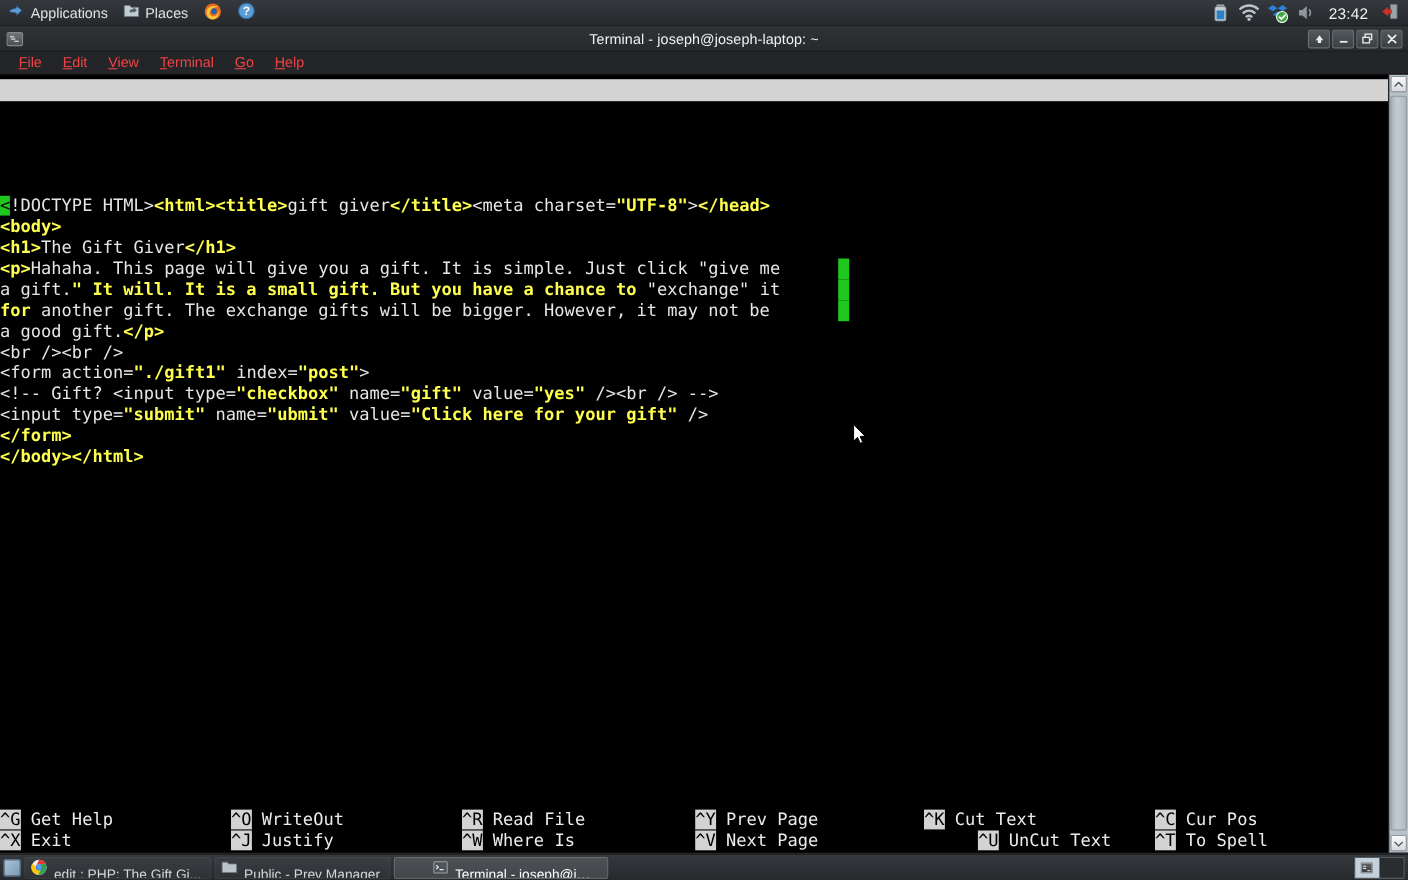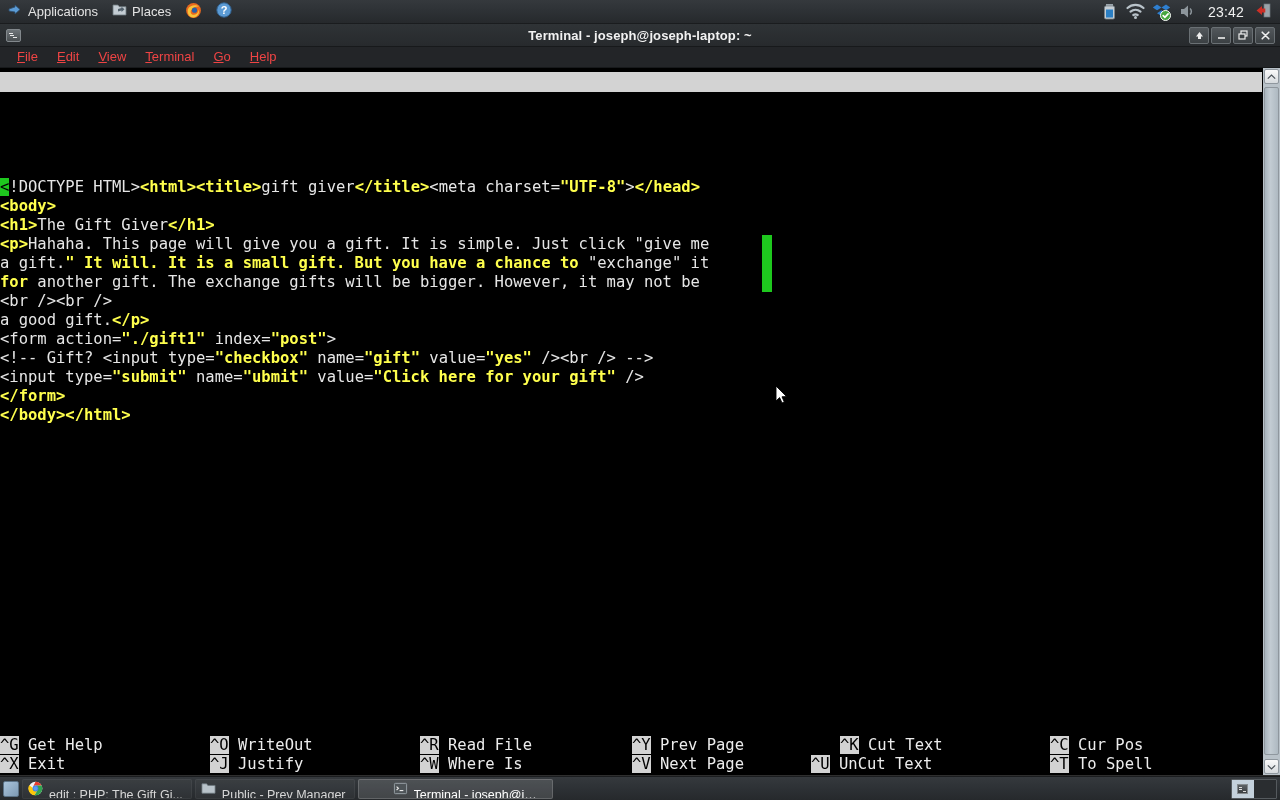--- a/index.html
+++ b/index.html
@@ -42,21 +42,21 @@
     width:15px; height:13px; margin-left:6px; border-radius:2px;
     background:linear-gradient(to bottom,#6e7478,#4a4f52);
     border:1px solid #82888c; position:relative; flex:0 0 auto;
   }
   #window-icon:before{
     content:""; position:absolute; left:2px; top:3px; width:4px; height:1px;
     background:#e8e8e8; box-shadow:1px 2px 0 #e8e8e8, 4px 4px 0 #e8e8e8;
   }
   #window-title {
     position:absolute; left:0; right:0; text-align:center;
-    font-size:13px; font-weight:bold; color:#f2f2f2;
+    font-size:13px; font-weight:normal; color:#f2f2f2;
     letter-spacing:.1px; pointer-events:none;
   }
   #window-buttons {
     margin-left:auto; display:flex; gap:2px; padding-right:5px; z-index:2;
   }
   .winbtn {
     width:20px; height:17px; border-radius:2px;
     background:linear-gradient(to bottom,#53585c,#3b4043);
     border:1px solid #6a7074;
     display:flex; align-items:center; justify-content:center;
@@ -323,22 +323,22 @@
       <div id="code-area">
           <div class="code-line"><span class="cursor">&lt;</span><span class="plain">!DOCTYPE HTML&gt;</span><span class="tag">&lt;html&gt;&lt;title&gt;</span><span class="plain">gift giver</span><span class="tag">&lt;/title&gt;</span><span class="plain">&lt;meta charset=</span><span class="str">"UTF-8"</span><span class="plain">&gt;</span><span class="tag">&lt;/head&gt;</span></div>
           <div class="code-line"><span class="tag">&lt;body&gt;</span></div>
           <div class="code-line"><span class="tag">&lt;h1&gt;</span><span class="plain">The Gift Giver</span><span class="tag">&lt;/h1&gt;</span></div>
           <span class="wrapmark" style="left: 762px; top: 57px;"></span>
           <div class="code-line"><span class="tag">&lt;p&gt;</span><span class="plain">Hahaha. This page will give you a gift. It is simple. Just click "give me</span></div>
           <span class="wrapmark" style="left: 762px; top: 76px;"></span>
           <div class="code-line"><span class="plain">a gift.</span><span class="str">" It will. It is a small gift. But you have a chance to </span><span class="plain">"exchange" it</span></div>
           <span class="wrapmark" style="left: 762px; top: 95px;"></span>
           <div class="code-line"><span class="str">for</span><span class="plain"> another gift. The exchange gifts will be bigger. However, it may not be</span></div>
+          <div class="code-line"><span class="plain">a good gift.</span><span class="tag">&lt;/p&gt;</span></div>
           <div class="code-line"><span class="plain">&lt;br /&gt;&lt;br /&gt;</span></div>
-          <div class="code-line"><span class="plain">a good gift.</span><span class="tag">&lt;/p&gt;</span></div>
           <div class="code-line"><span class="plain">&lt;form action=</span><span class="str">"./gift1"</span><span class="plain"> index=</span><span class="str">"post"</span><span class="plain">&gt;</span></div>
           <div class="code-line"><span class="plain">&lt;!-- Gift? &lt;input type=</span><span class="str">"checkbox"</span><span class="plain"> name=</span><span class="str">"gift"</span><span class="plain"> value=</span><span class="str">"yes"</span><span class="plain"> /&gt;&lt;br /&gt; --&gt;</span></div>
           <div class="code-line"><span class="plain">&lt;input type=</span><span class="str">"submit"</span><span class="plain"> name=</span><span class="str">"ubmit"</span><span class="plain"> value=</span><span class="str">"Click here for your gift"</span><span class="plain"> /&gt;</span></div>
           <div class="code-line"><span class="tag">&lt;/form&gt;</span></div>
           <div class="code-line"><span class="tag">&lt;/body&gt;&lt;/html&gt;</span></div>
         </div>
 
       <div id="shortcut-bar">
         <div class="sc-row">
             <span class="sc-cell" style="left: 0px;"><span class="sc-key">^G</span><span class="sc-lbl"> Get Help</span></span>
@@ -346,21 +346,21 @@
             <span class="sc-cell" style="left: 420px;"><span class="sc-key">^R</span><span class="sc-lbl"> Read File</span></span>
             <span class="sc-cell" style="left: 632px;"><span class="sc-key">^Y</span><span class="sc-lbl"> Prev Page</span></span>
             <span class="sc-cell" style="left: 840px;"><span class="sc-key">^K</span><span class="sc-lbl"> Cut Text</span></span>
             <span class="sc-cell" style="left: 1050px;"><span class="sc-key">^C</span><span class="sc-lbl"> Cur Pos</span></span>
           </div>
         <div class="sc-row">
             <span class="sc-cell" style="left: 0px;"><span class="sc-key">^X</span><span class="sc-lbl"> Exit</span></span>
             <span class="sc-cell" style="left: 210px;"><span class="sc-key">^J</span><span class="sc-lbl"> Justify</span></span>
             <span class="sc-cell" style="left: 420px;"><span class="sc-key">^W</span><span class="sc-lbl"> Where Is</span></span>
             <span class="sc-cell" style="left: 632px;"><span class="sc-key">^V</span><span class="sc-lbl"> Next Page</span></span>
-            <span class="sc-cell" style="left: 792px; padding-left: 19px;"><span class="sc-key">^U</span><span class="sc-lbl"> UnCut Text</span></span>
+            <span class="sc-cell" style="left: 870px; padding-left: 19px;"><span class="sc-key">^U</span><span class="sc-lbl"> UnCut Text</span></span>
             <span class="sc-cell" style="left: 1050px;"><span class="sc-key">^T</span><span class="sc-lbl"> To Spell</span></span>
           </div>
       </div>
 
       <svg id="mouse-pointer" viewBox="0 0 13 20">
         <path d="M1 1 L1 16 L4.6 12.6 L7 18 L9.3 17 L7 11.8 L11.6 11.6 Z" fill="#ffffff" stroke="#000000" stroke-width="0.9"></path>
       </svg>
     </div>
 
     <div id="term-scrollbar">

